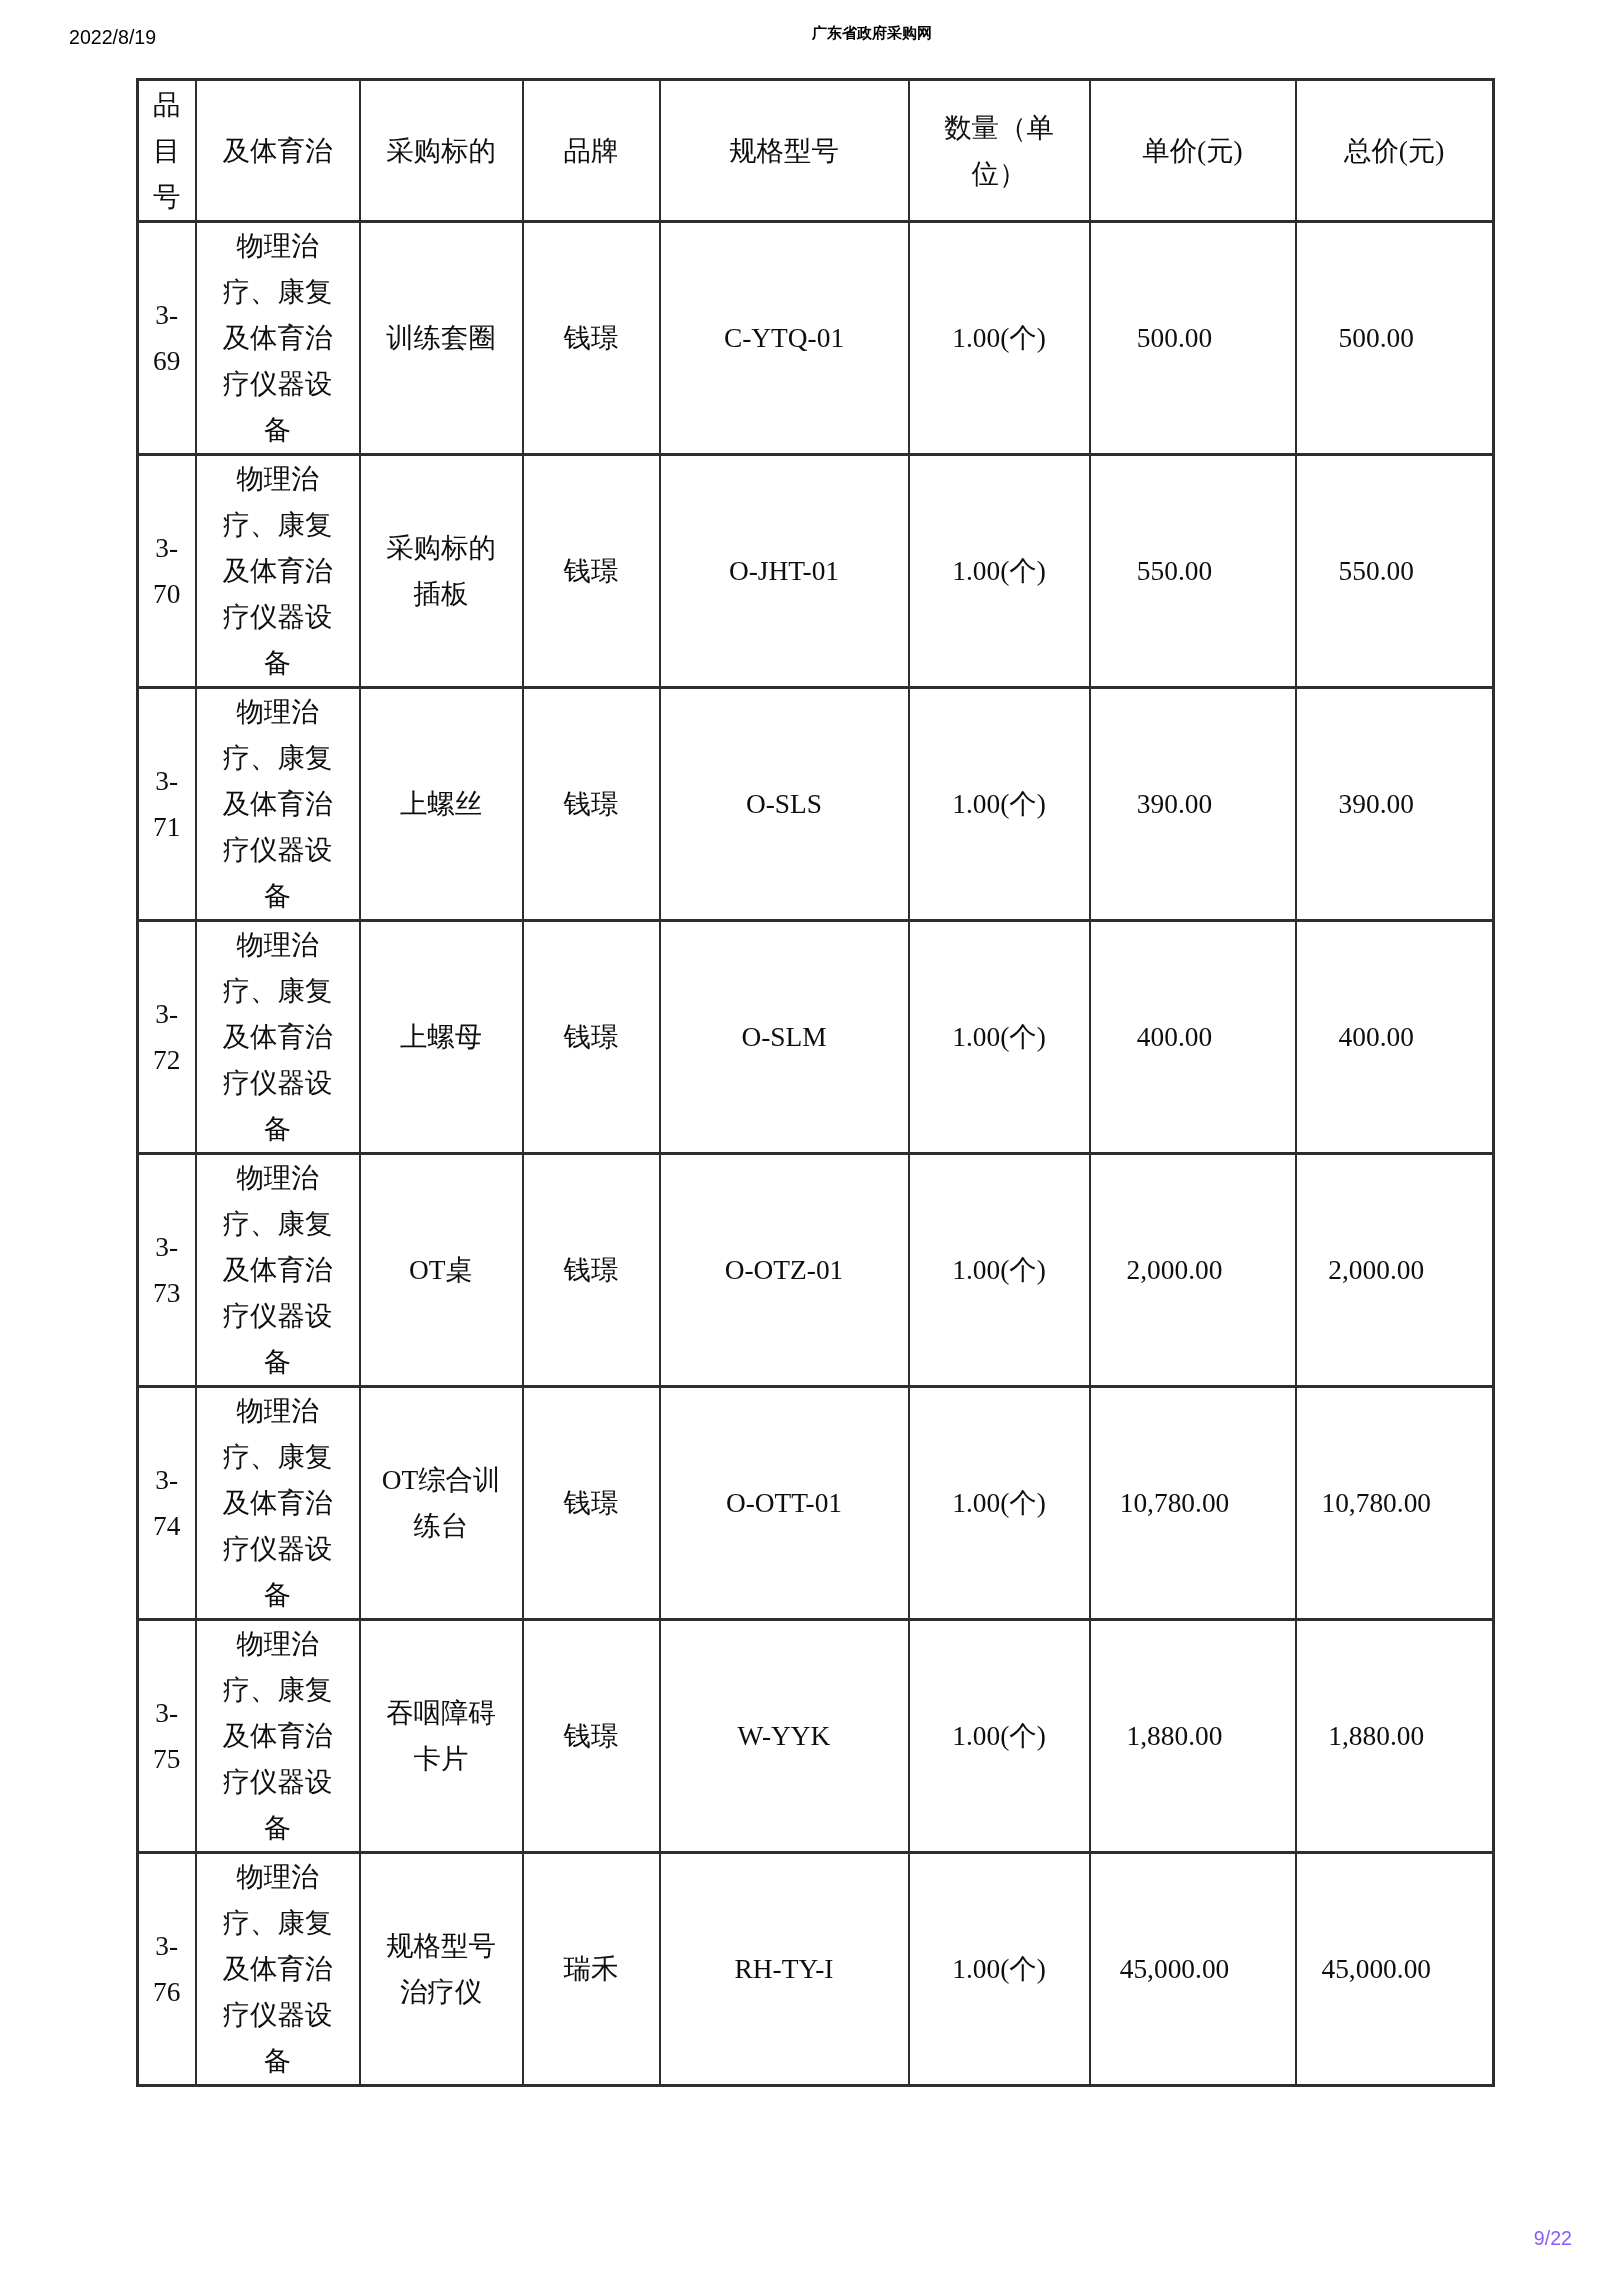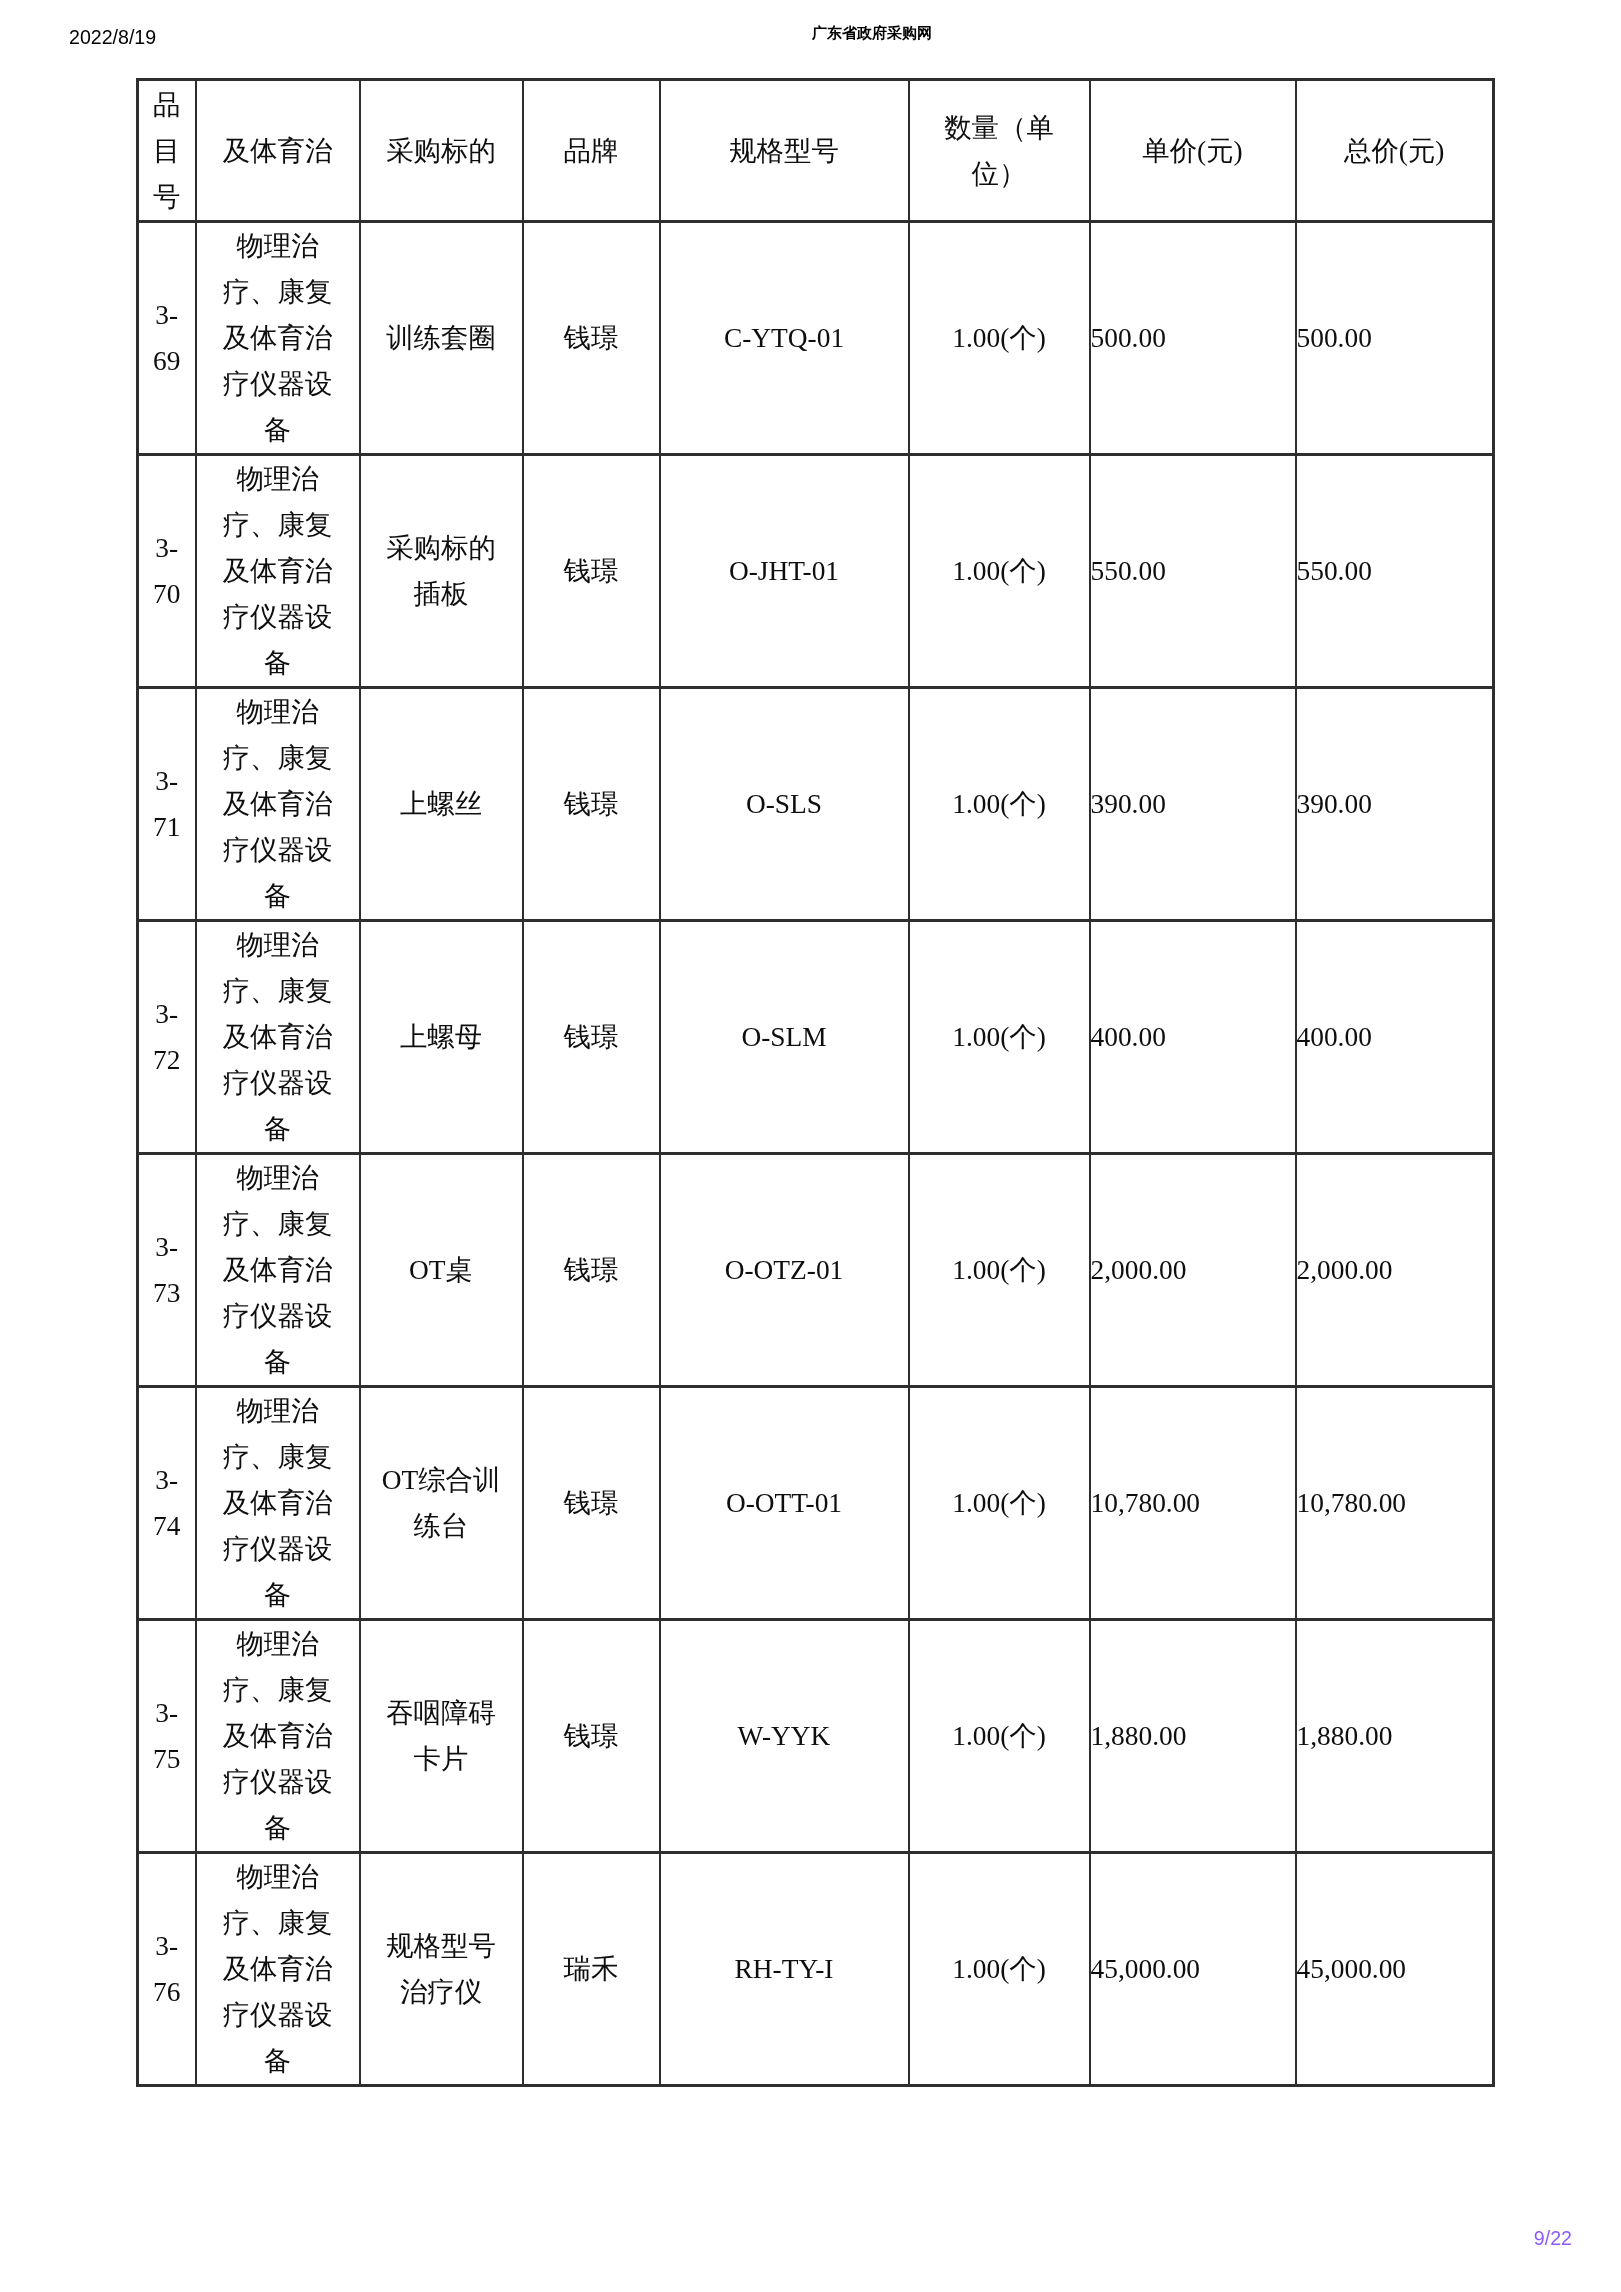--- a/index.html
+++ b/index.html
@@ -56,21 +56,21 @@
     text-align:center;
     vertical-align:middle;
     padding:0;
     white-space:pre-line;
     line-height:46px;
     font-weight:normal;
   }
   thead tr{height:142px;}
   tbody tr{height:225px;}
   td.c-unit_price,td.c-total_price{
-    text-align:left;
+    text-align:center;
     padding-right:36px;
   }
 </style>
 </head>
 <body>
 
 <div class="page">
 
   <div class="print-date">2022/8/19</div>
 

